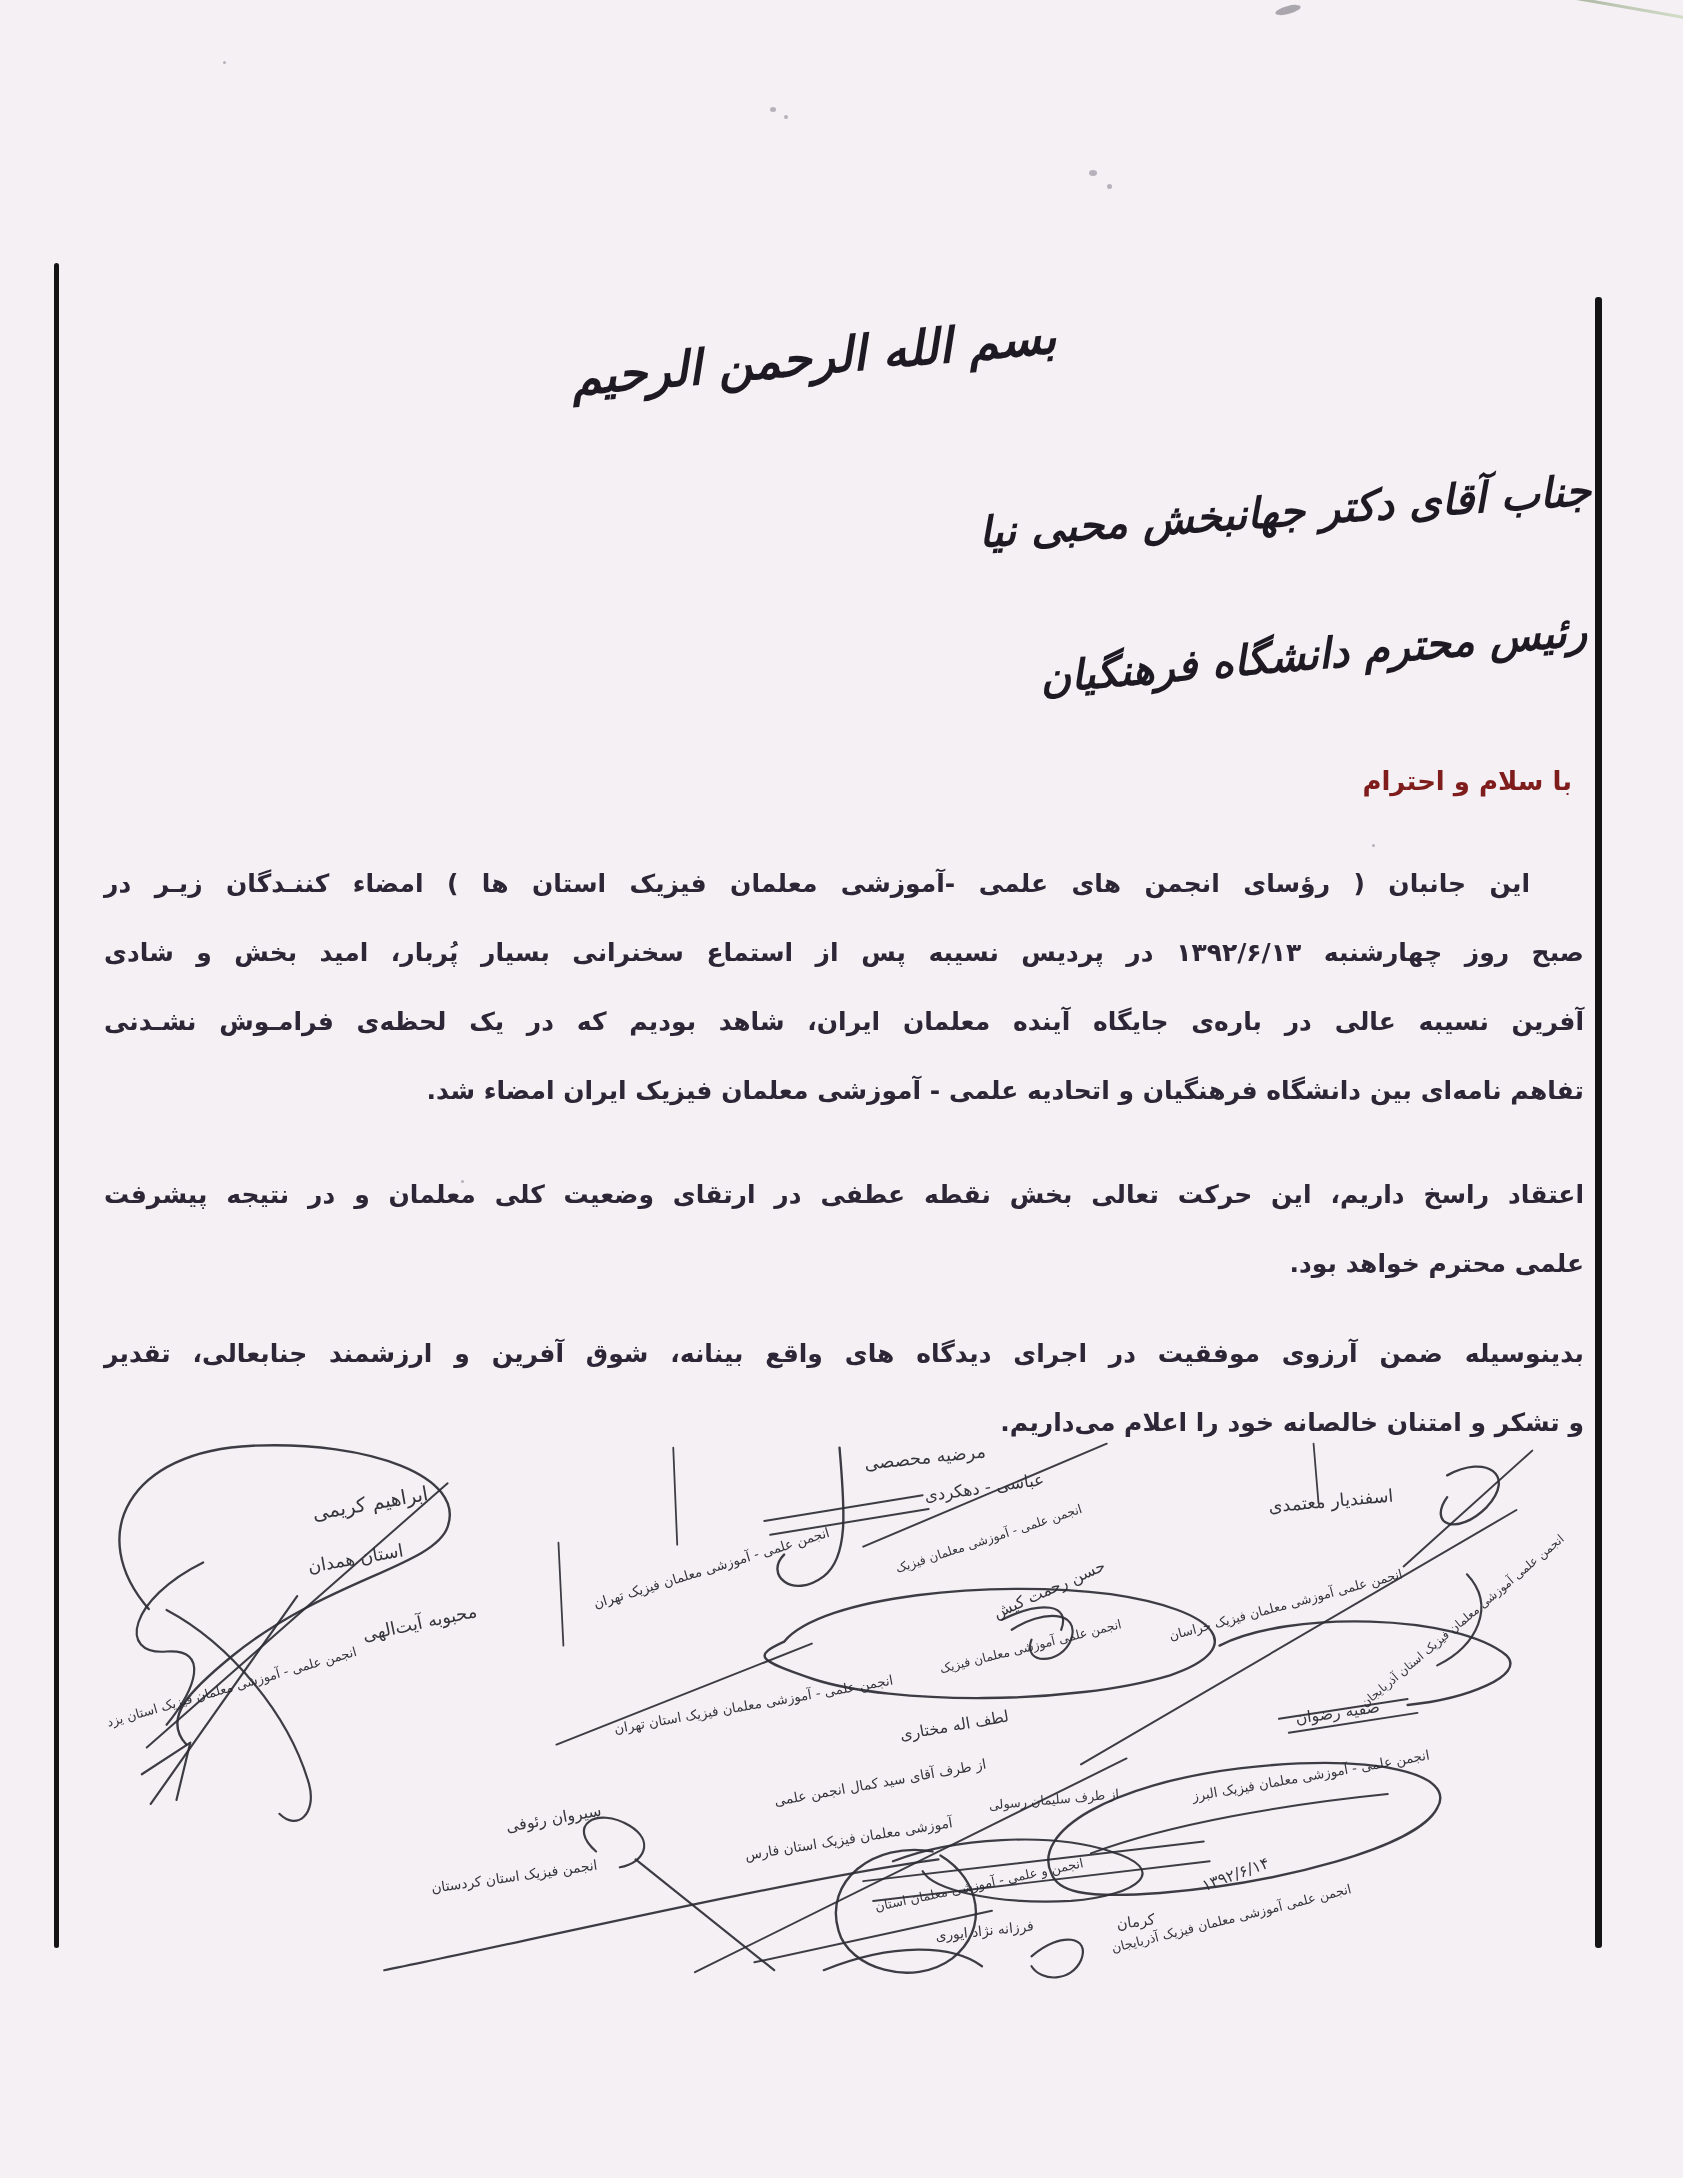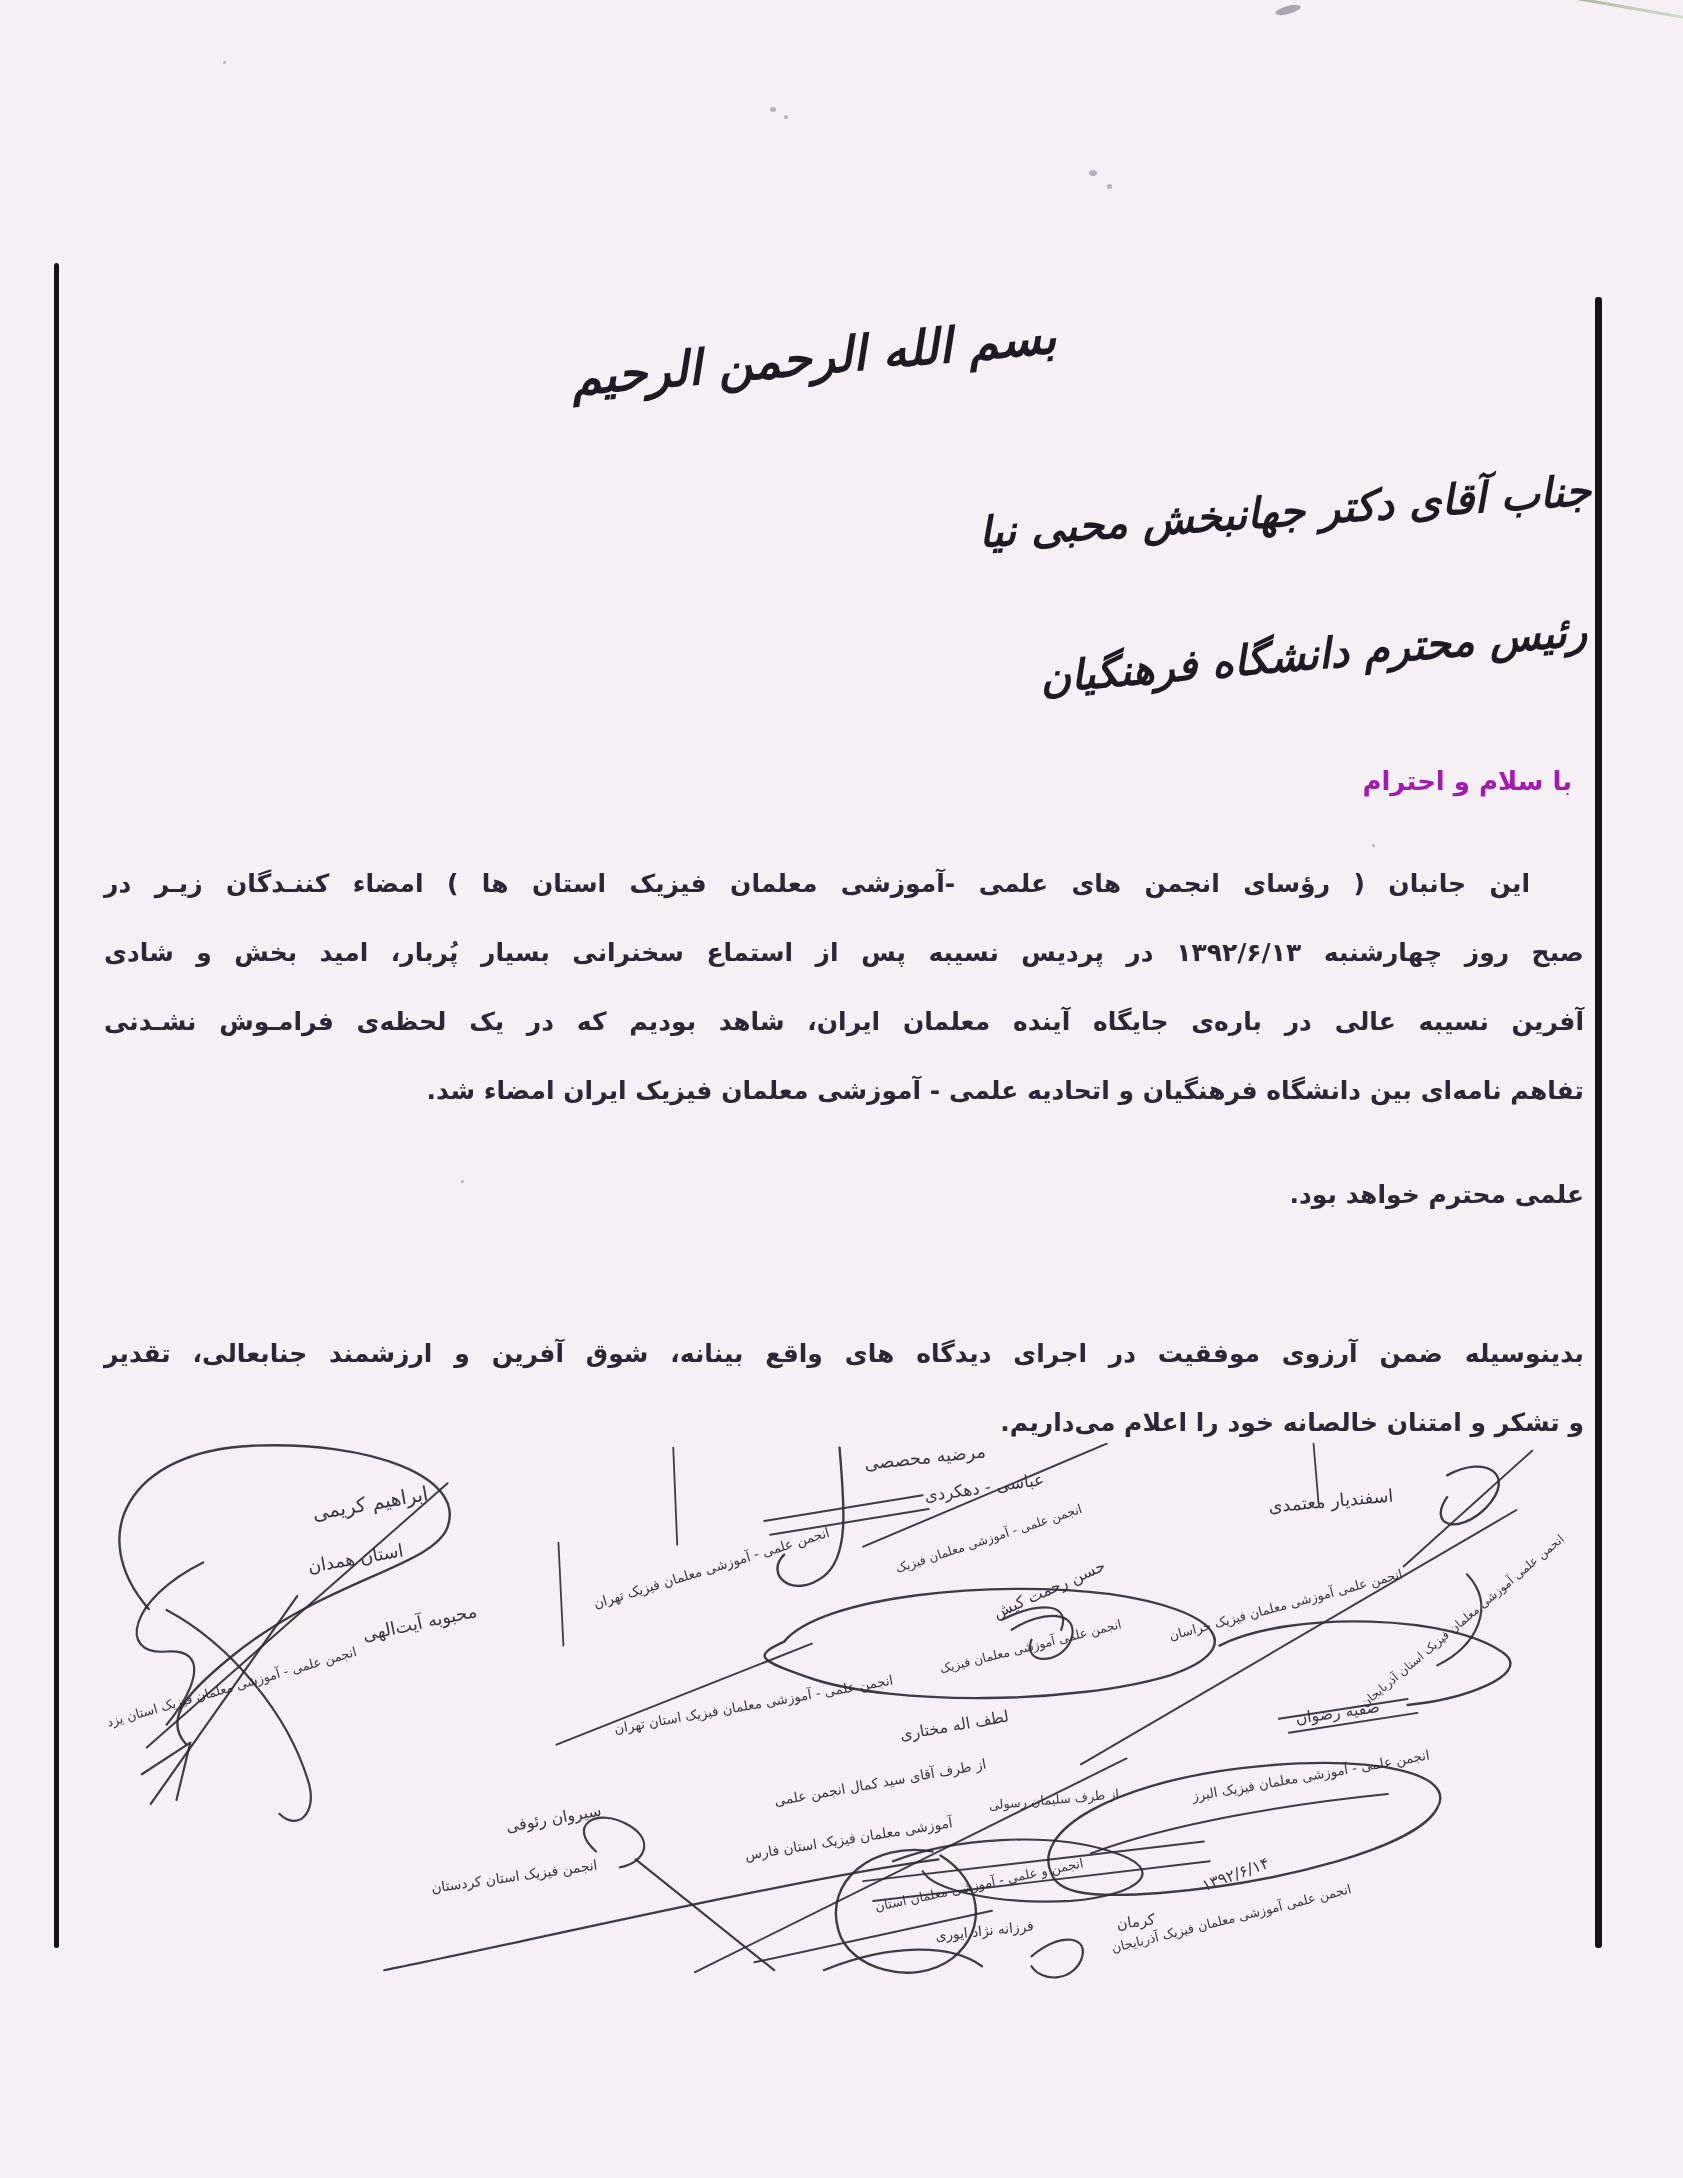--- a/index.html
+++ b/index.html
@@ -18,21 +18,21 @@
   .smudge{position:absolute;background:#6d6a72;border-radius:50%;opacity:.55;}
 
   
   .hand{position:absolute;direction:rtl;white-space:nowrap;
     font-style:italic;font-weight:bold;color:#1d1a24;}
   .basmala{top:329px;right:626px;font-size:48px;letter-spacing:2px;transform:rotate(-5deg);}
   .addressee1{top:487px;right:91px;font-size:42px;transform:rotate(-4deg);}
   .addressee2{top:630px;right:95px;font-size:42px;transform:rotate(-5deg);}
 
   .salutation{position:absolute;top:766px;right:111px;direction:rtl;
-    font-size:26px;font-weight:bold;color:#a21caf;}
+    font-size:26px;font-weight:bold;color:#7f1d1d;}
 
   
   .par{position:absolute;left:104px;right:99px;direction:rtl;
     font-size:25px;font-weight:bold;color:#2d2636;}
   .par .jl{line-height:69px;text-align:justify;text-align-last:justify;-moz-text-align-last:justify;}
   .par .jl-last{line-height:69px;text-align:center;text-align-last:right;-moz-text-align-last:right;}
   .par .indent{padding-right:54px;}
   .par1{top:849px;} .par2{top:1160px;} .par3{top:1319px;}
 
   
@@ -63,20 +63,21 @@
 
   <div class="salutation">با سلام و احترام</div>
 
   <div class="par par1">
     <div class="jl indent">این جانبان ( رؤسای انجمن های علمی -آموزشی معلمان فیزیک استان ها ) امضاء کننـدگان زیـر در</div>
     <div class="jl">صبح روز چهارشنبه ۱۳۹۲/۶/۱۳ در پردیس نسیبه پس از استماع سخنرانی بسیار پُربار، امید بخش و شادی</div>
     <div class="jl">آفرین نسیبه عالی در باره‌ی جایگاه آینده معلمان ایران، شاهد بودیم که در یک لحظه‌ی فرامـوش نشـدنی</div>
     <div class="jl-last">تفاهم نامه‌ای بین دانشگاه فرهنگیان و اتحادیه علمی - آموزشی معلمان فیزیک ایران امضاء شد.</div>
   </div>
   <div class="par par2">
+    <div class="jl">اعتقاد راسخ داریم، این حرکت تعالی بخش نقطه عطفی در ارتقای وضعیت کلی معلمان و در نتیجه پیشرفت</div>
     <div class="jl-last">علمی محترم خواهد بود.</div>
   </div>
   <div class="par par3">
     <div class="jl">بدینوسیله ضمن آرزوی موفقیت در اجرای دیدگاه های واقع بینانه، شوق آفرین و ارزشمند جنابعالی، تقدیر</div>
     <div class="jl-last">و تشکر و امتنان خالصانه خود را اعلام می‌داریم.</div>
   </div>
 
   <svg class="sig-svg" width="1683" height="574" viewBox="0 0 1700 580">
 
     <path stroke-width="2.4" d="M150 195 C85 120 130 35 255 30 C375 25 470 62 452 112 C438 152 330 165 235 242 C192 277 163 305 188 332"></path>

